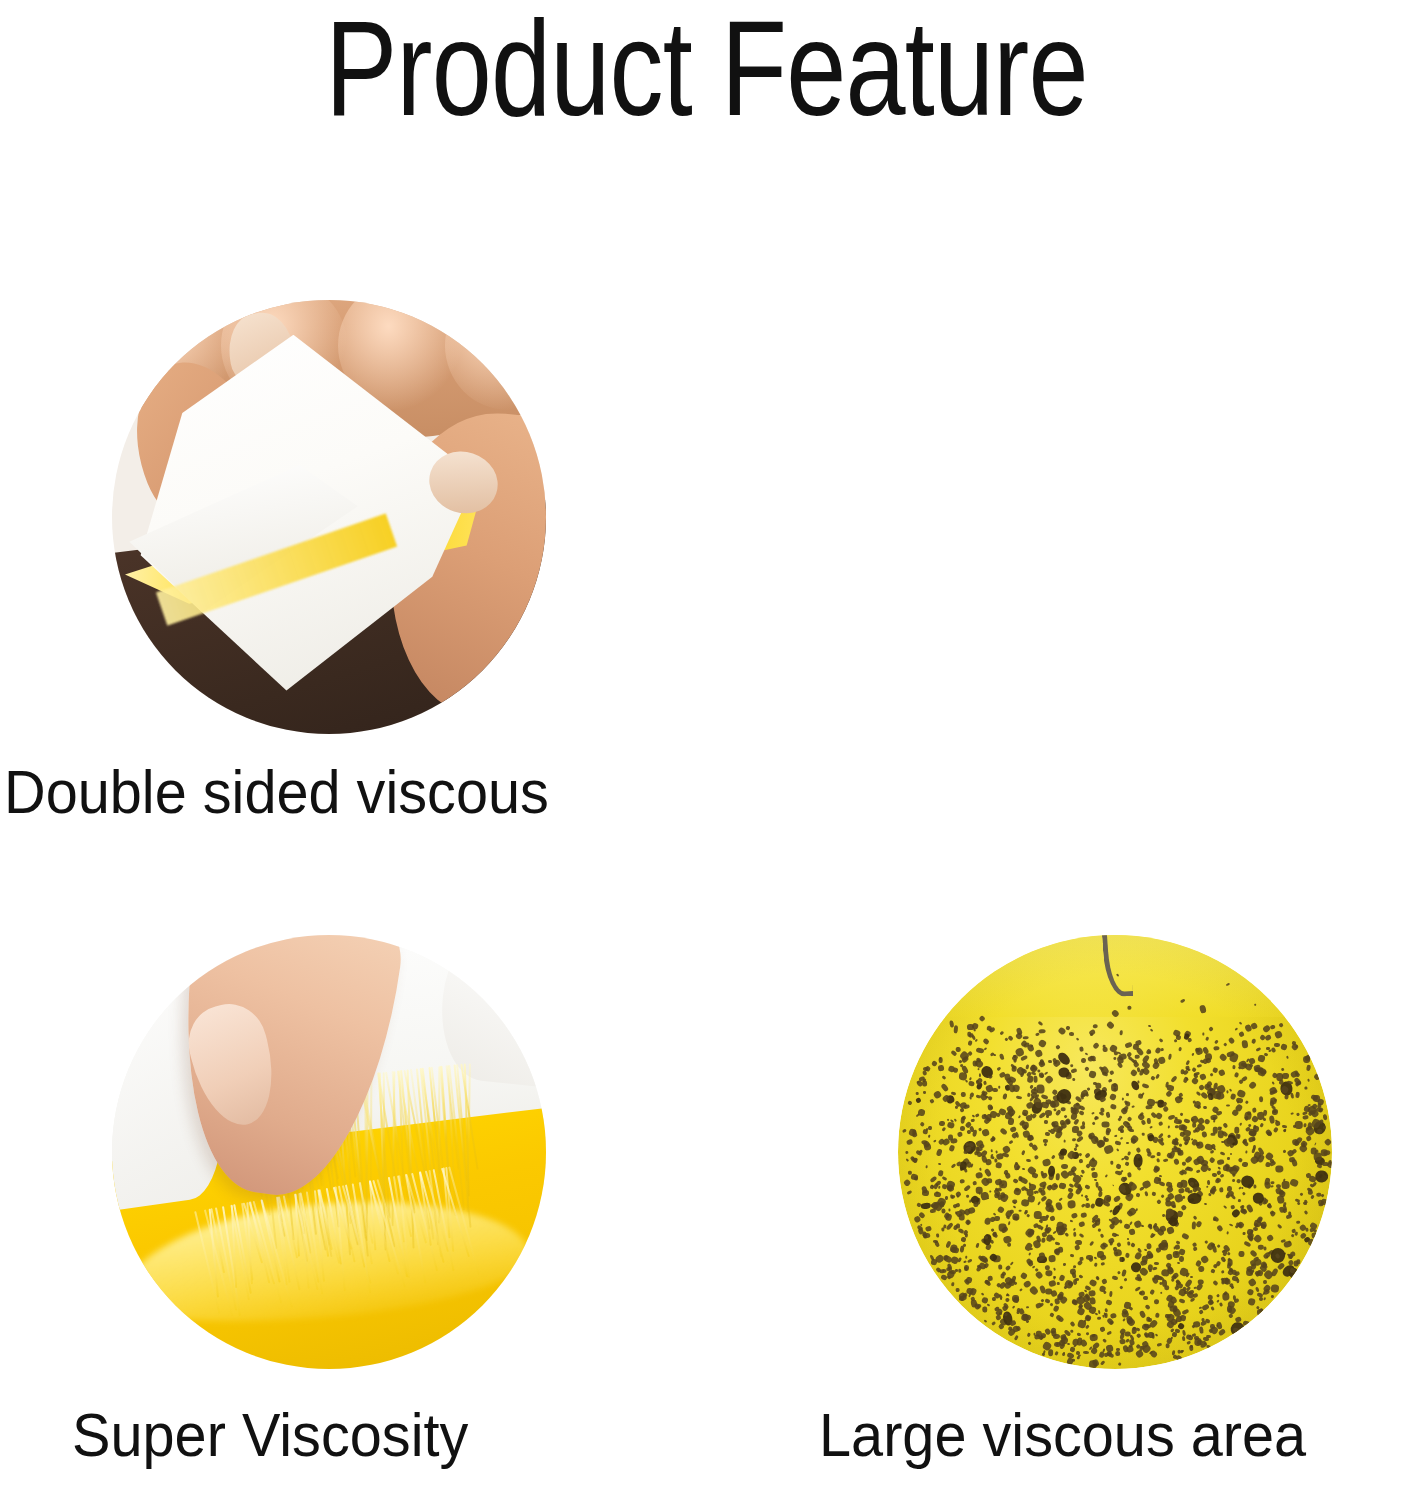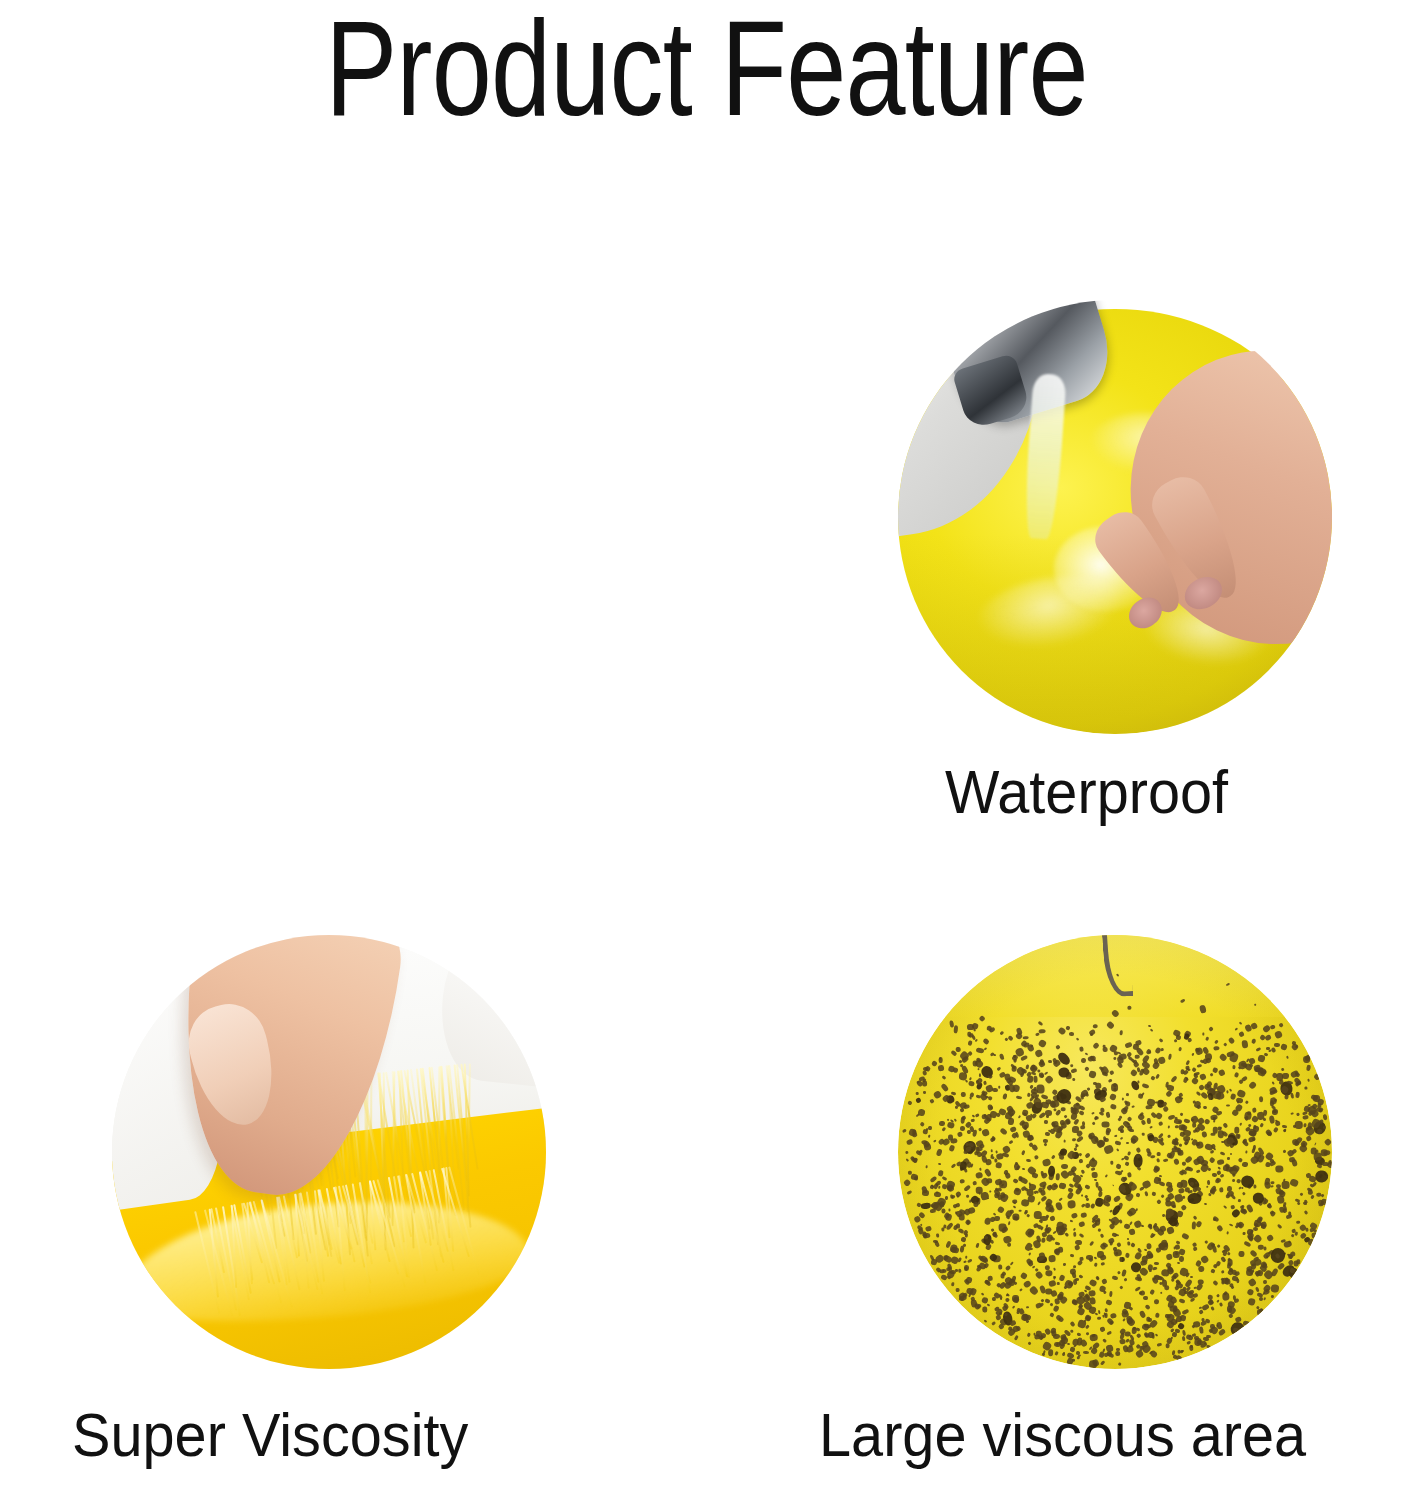--- a/index.html
+++ b/index.html
@@ -398,41 +398,41 @@
     background: radial-gradient(circle at 50% 50%, rgba(0,0,0,0) 58%, rgba(120,100,10,.18) 100%);
   }
 </style>
 </head>
 <body>
 
 <div class="page-title">Product Feature</div>
 
 <div class="features">
 
+  <div class="feature r1 c1">
+    <div class="media p1">
+      <div class="bg-dark"></div>
+      <div class="hand-top">
+        <div class="knuckle k1"></div>
+        <div class="knuckle k2"></div>
+        <div class="knuckle k3"></div>
+        <div class="knuckle k4"></div>
+      </div>
+      <div class="nail-top"></div>
+      <div class="thumb-left"></div>
+      <div class="hand-right"></div>
+      <div class="yellow-layer"></div>
+      <div class="sheet-white"></div>
+      <div class="sheet-fold"></div>
+      <div class="sheet-edge"></div>
+      <div class="nail-right"></div>
+    </div>
+    <div class="caption">Double sided viscous</div>
+  </div>
 
-  <div class="feature r1 c2">
-    <div class="media p2">
-      <div class="card"></div>
-      <div class="card-shadow"></div>
-      <div class="sink-edge"></div>
-      <div class="faucet"></div>
-      <div class="faucet-nozzle"></div>
-      <div class="water"></div>
-      <div class="wet1"></div>
-      <div class="wet2"></div>
-      <div class="wet3"></div>
-      <div class="splash"></div>
-      <div class="hand"></div>
-      <div class="finger f1"></div>
-      <div class="finger f2"></div>
-      <div class="fingertip t1"></div>
-      <div class="fingertip t2"></div>
-    </div>
-    <div class="caption">Waterproof</div>
-  </div>
 
   <div class="feature r2 c2">
     <div class="media p4">
       <div class="trap"></div>
       <div class="clean-band"></div>
       <div class="bug-layer" id="bug-layer">
           <i class="bug" style="left:86.77%;top:22.09%;width:1.56%;height:1.65%;transform:rotate(67deg);"></i>
           <i class="bug" style="left:19.97%;top:79.40%;width:1.12%;height:0.90%;transform:rotate(32deg);"></i>
           <i class="bug" style="left:85.05%;top:45.30%;width:0.72%;height:0.82%;transform:rotate(156deg);"></i>
           <i class="bug" style="left:10.00%;top:78.24%;width:1.42%;height:1.16%;transform:rotate(27deg);"></i>

